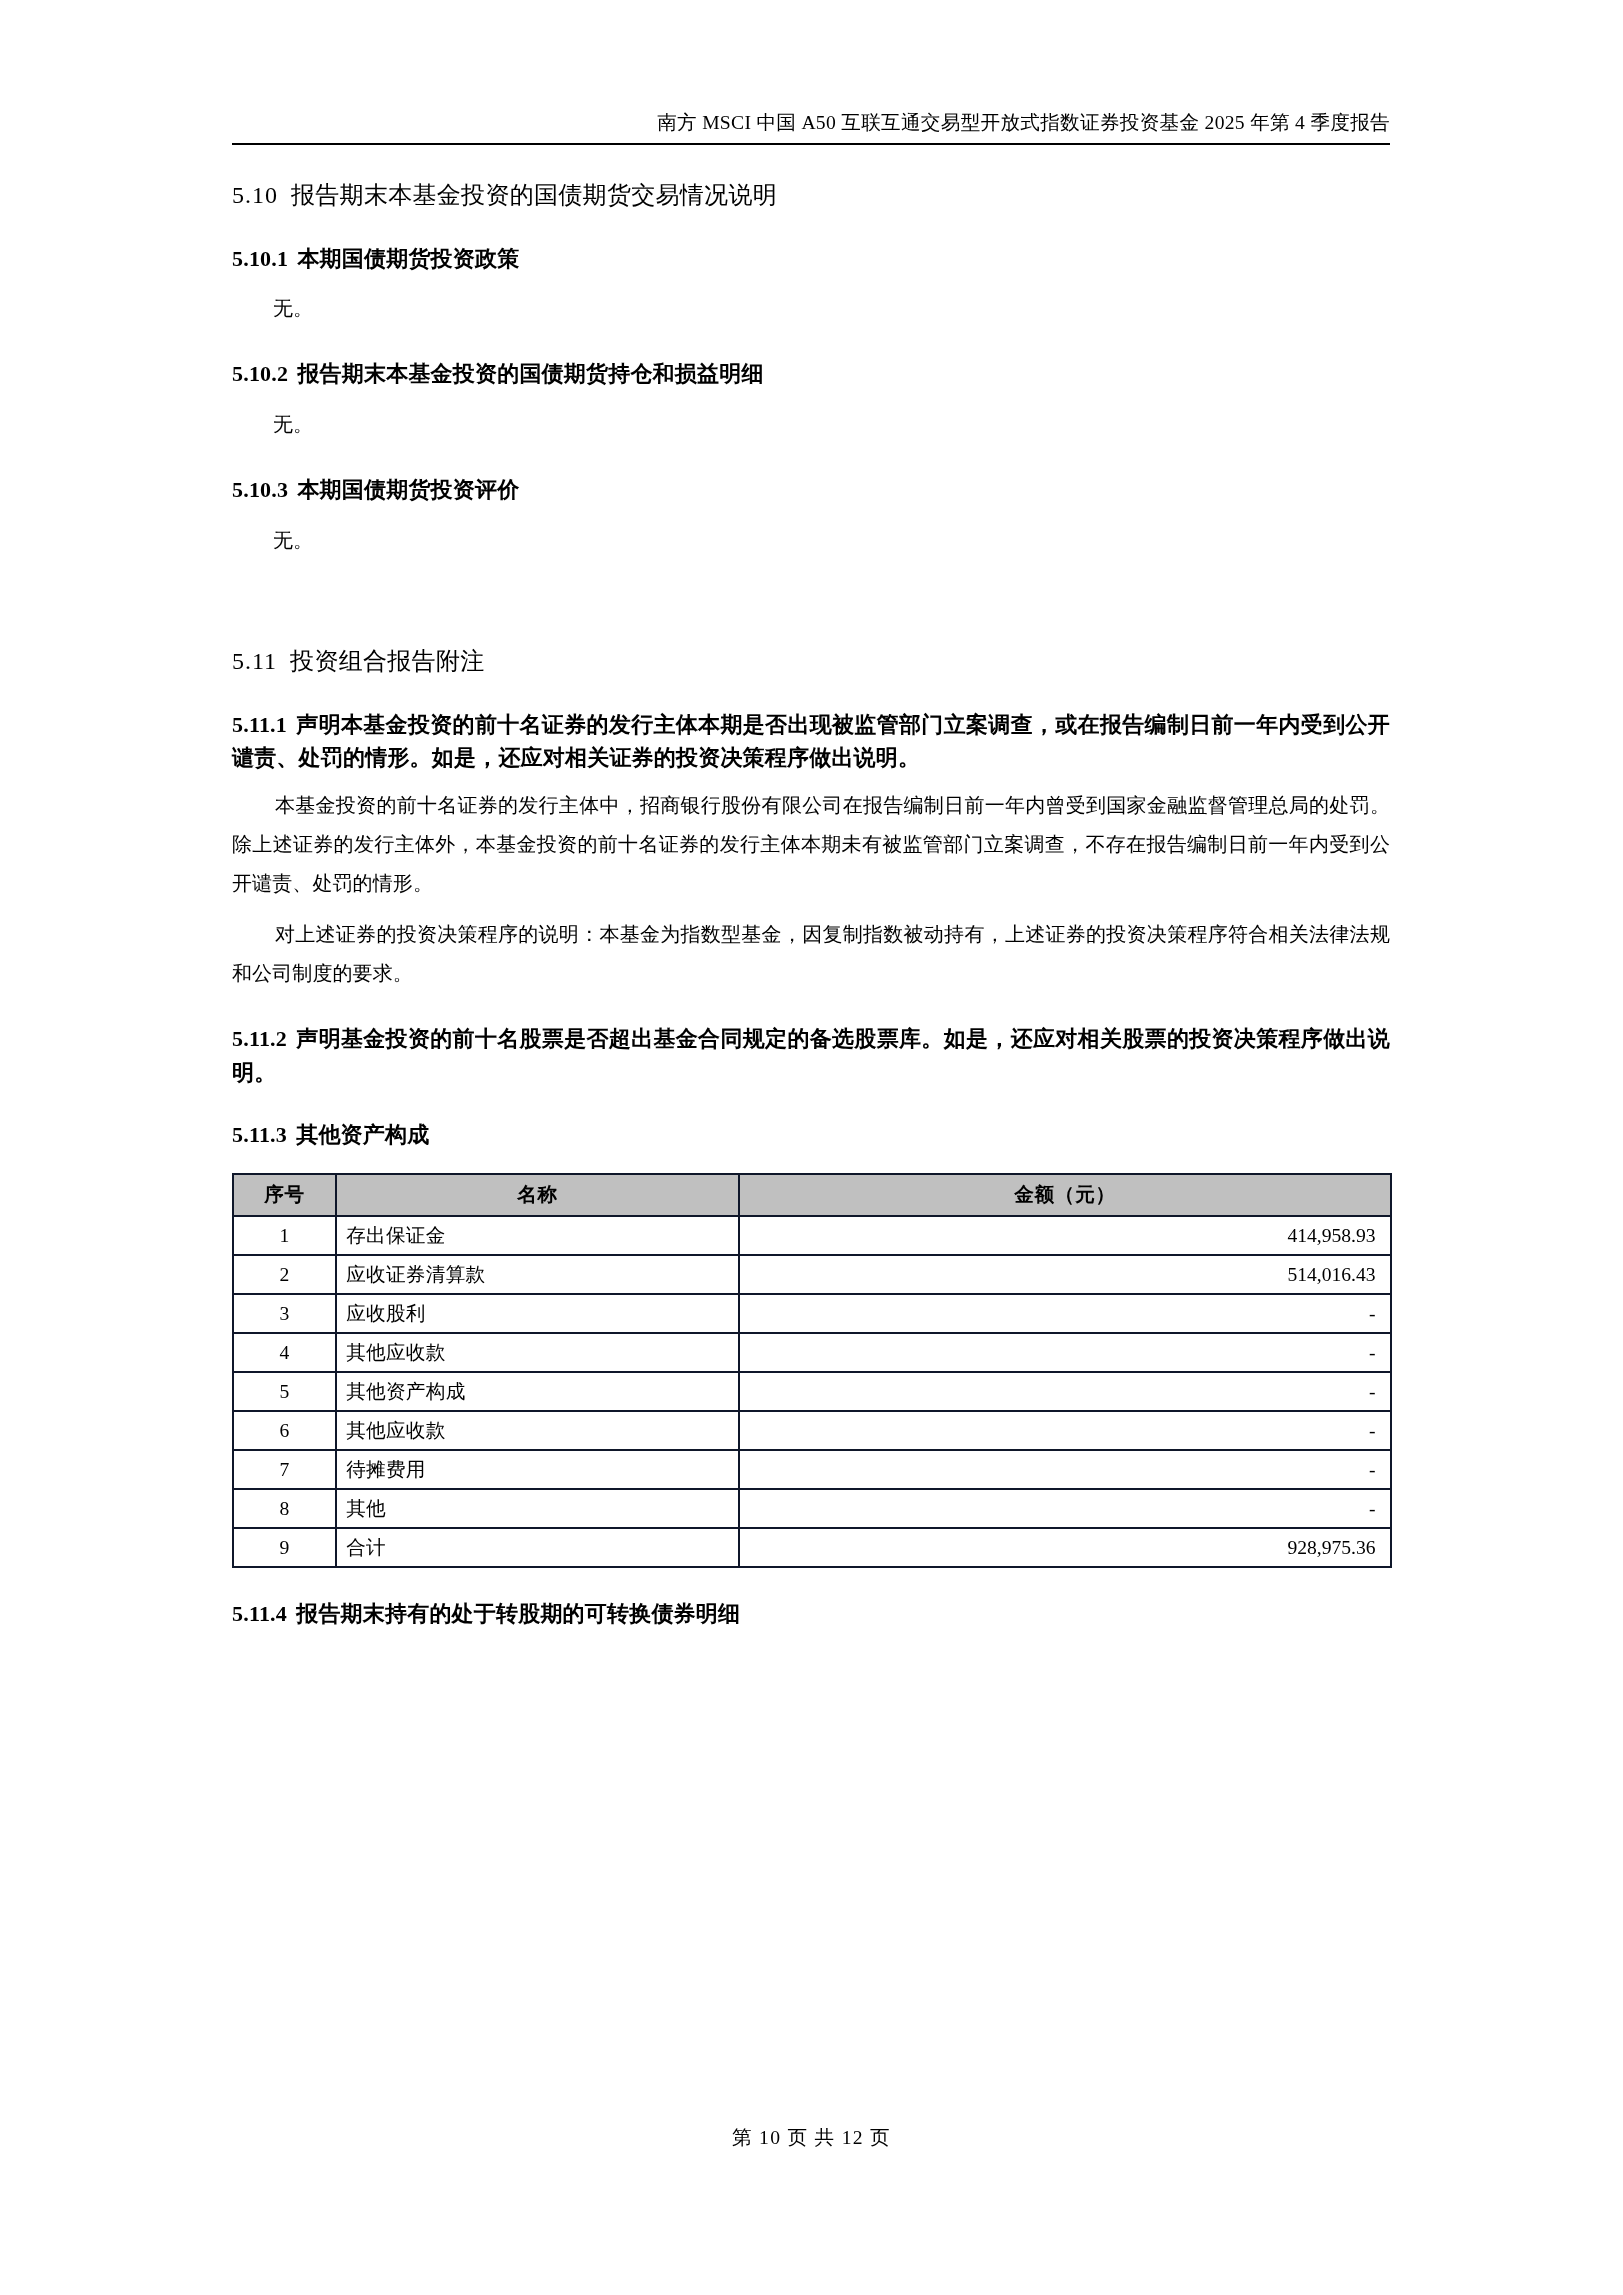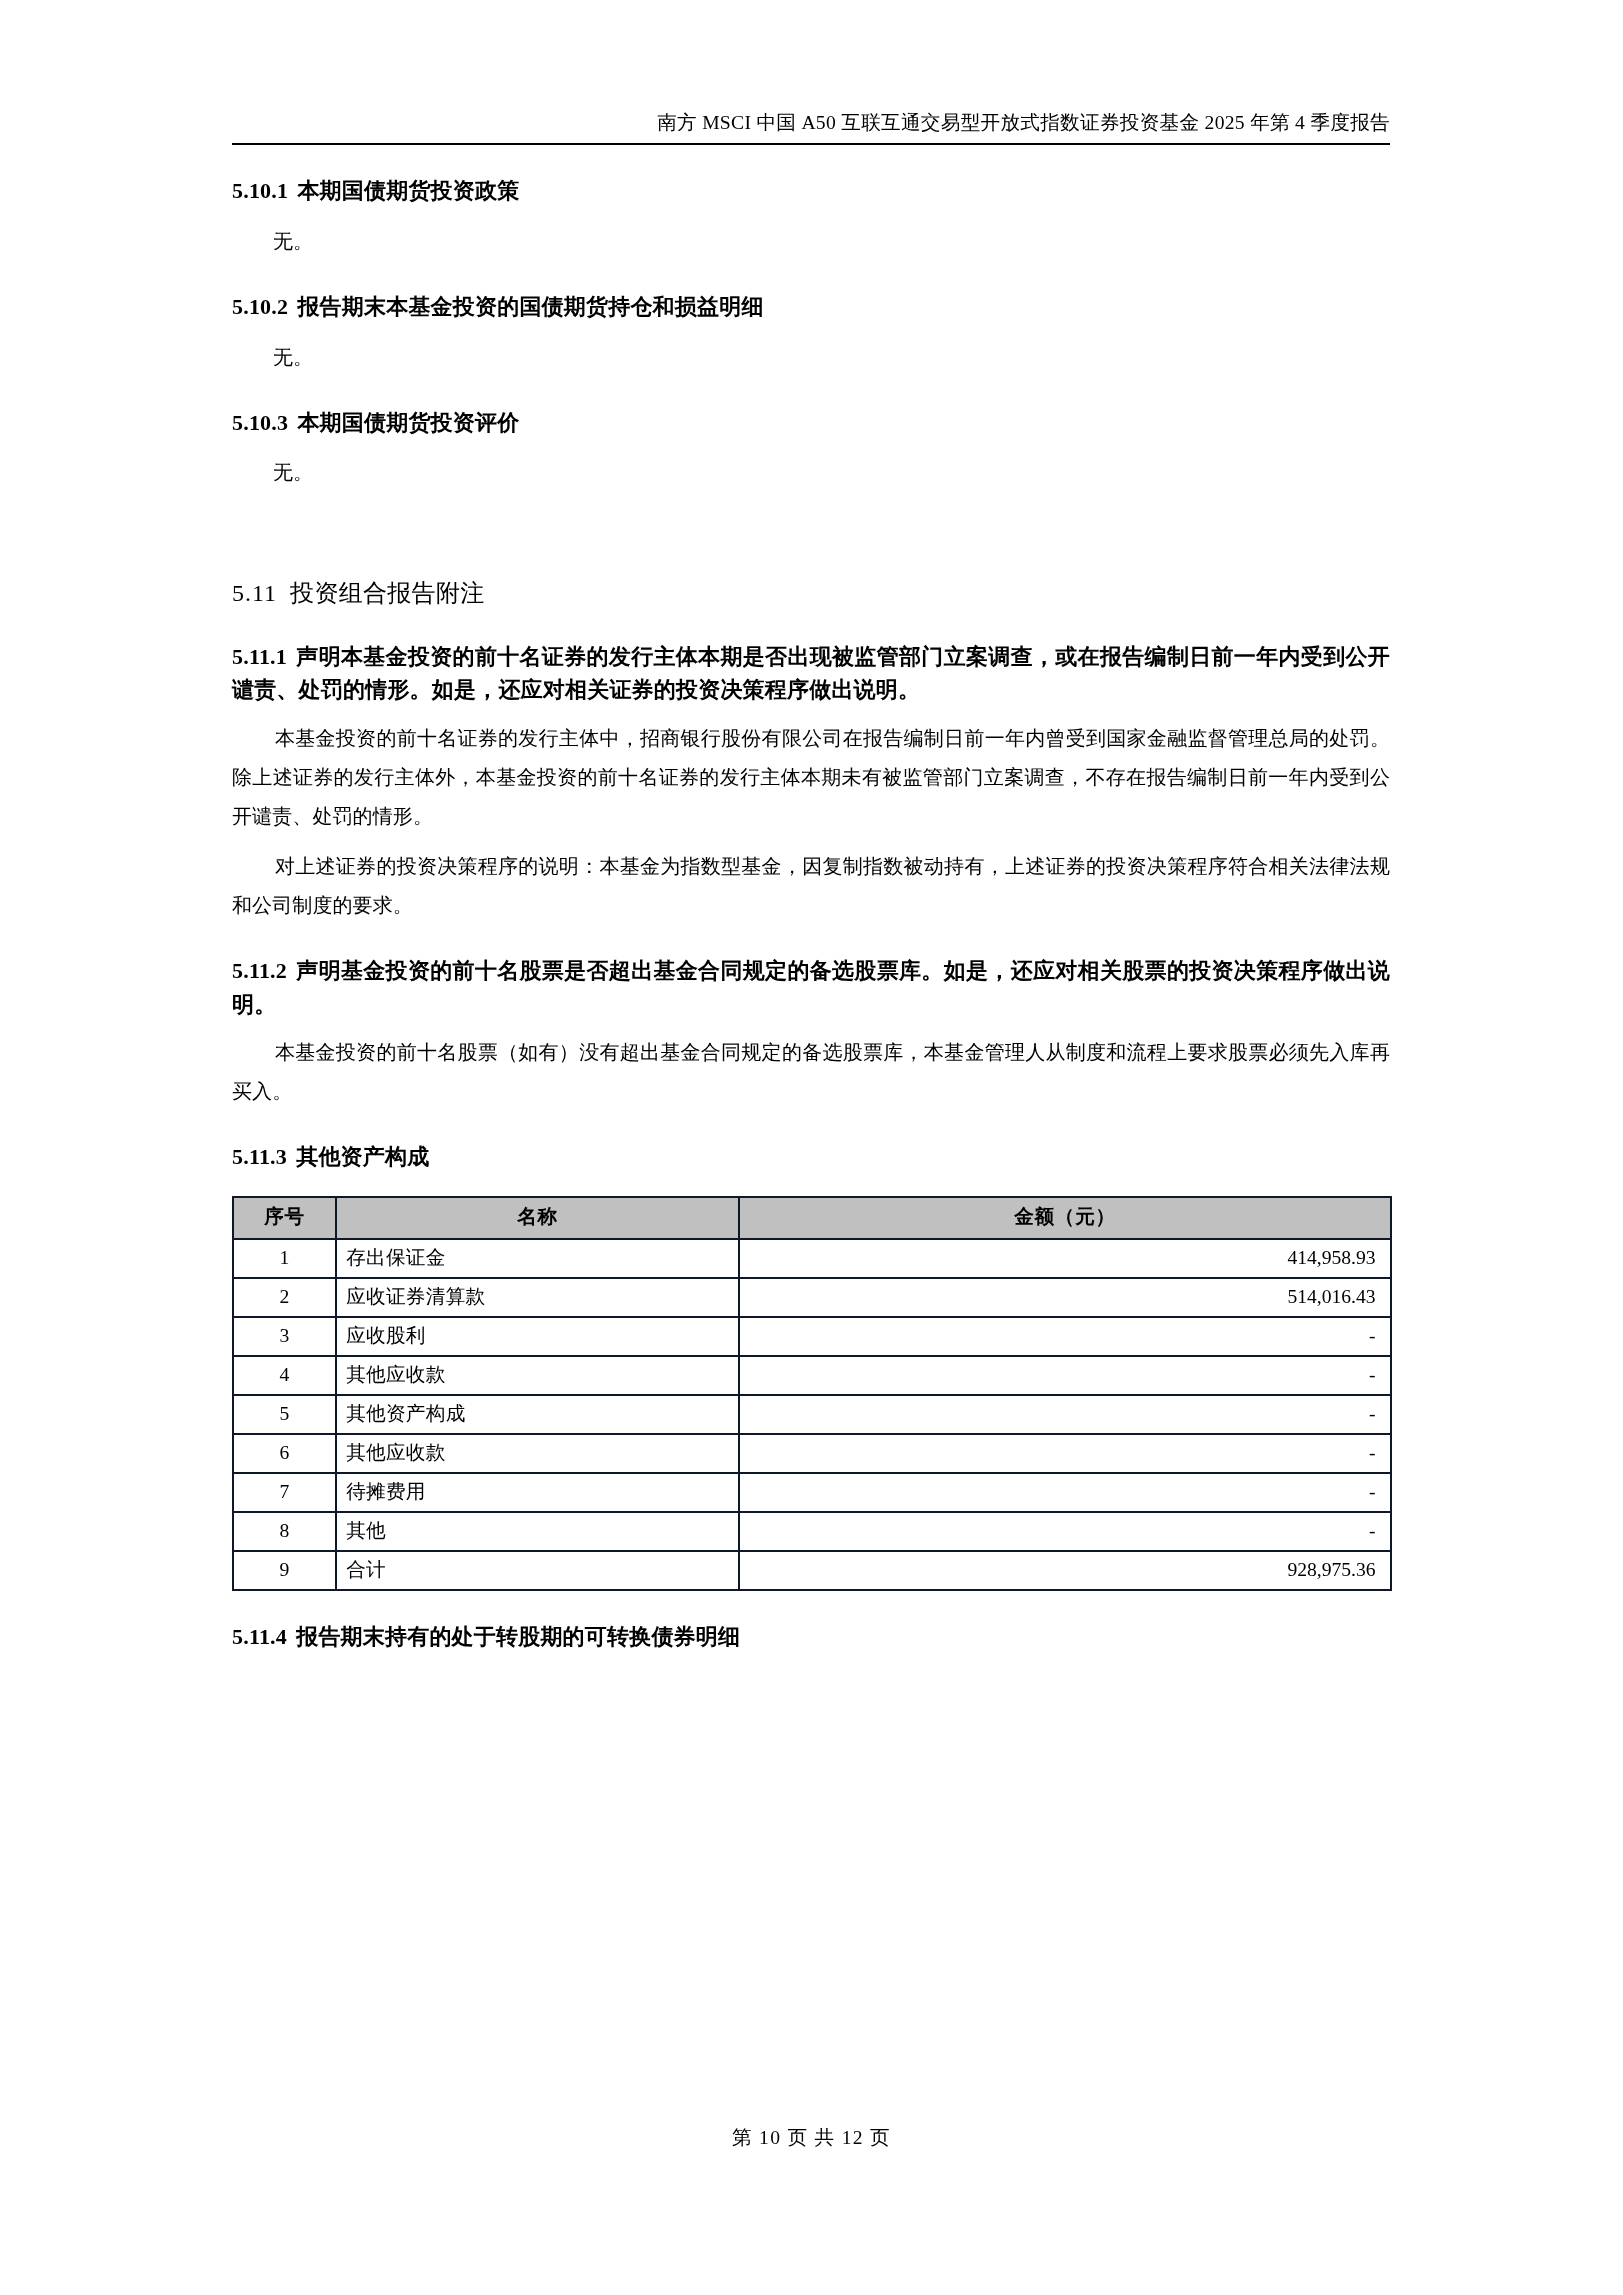--- a/index.html
+++ b/index.html
@@ -137,40 +137,40 @@
 </head>
 <body>
 
 <div class="page">
 
   <div class="content">
 
     <div class="page-header">南方 MSCI 中国 A50 互联互通交易型开放式指数证券投资基金 2025 年第 4 季度报告</div>
     <div class="header-rule"></div>
 
+    <h2 class="sec"><span class="num">5.10</span><span>报告期末本基金投资的国债期货交易情况说明</span></h2>
 
     <h3 class="subsec"><span class="num">5.10.1</span><span>本期国债期货投资政策</span></h3>
     <p class="body none">无。</p>
 
     <h3 class="subsec"><span class="num">5.10.2</span><span>报告期末本基金投资的国债期货持仓和损益明细</span></h3>
     <p class="body none">无。</p>
 
     <h3 class="subsec"><span class="num">5.10.3</span><span>本期国债期货投资评价</span></h3>
     <p class="body none">无。</p>
 
     <div class="gap-lg"></div>
 
     <h2 class="sec"><span class="num">5.11</span><span>投资组合报告附注</span></h2>
 
     <h3 class="subsec"><span class="num">5.11.1</span><span>声明本基金投资的前十名证券的发行主体本期是否出现被监管部门立案调查，或在报告编制日前一年内受到公开谴责、处罚的情形。如是，还应对相关证券的投资决策程序做出说明。</span></h3>
     <p class="body">本基金投资的前十名证券的发行主体中，招商银行股份有限公司在报告编制日前一年内曾受到国家金融监督管理总局的处罚。除上述证券的发行主体外，本基金投资的前十名证券的发行主体本期未有被监管部门立案调查，不存在报告编制日前一年内受到公开谴责、处罚的情形。</p>
     <p class="body">对上述证券的投资决策程序的说明：本基金为指数型基金，因复制指数被动持有，上述证券的投资决策程序符合相关法律法规和公司制度的要求。</p>
 
     <h3 class="subsec"><span class="num">5.11.2</span><span>声明基金投资的前十名股票是否超出基金合同规定的备选股票库。如是，还应对相关股票的投资决策程序做出说明。</span></h3>
-    <p class="body">本基金投资的前十名股票（如有）没有超出基金合同规定的备选股票库，本基金管理人从制度和流程上要求股票必须先入库再买入。</p>
 
     <h3 class="subsec"><span class="num">5.11.3</span><span>其他资产构成</span></h3>
 
     <table class="assets">
       <colgroup>
         <col class="c-no">
           <col class="c-name">
           <col class="c-amt">
       </colgroup>
       <thead>

